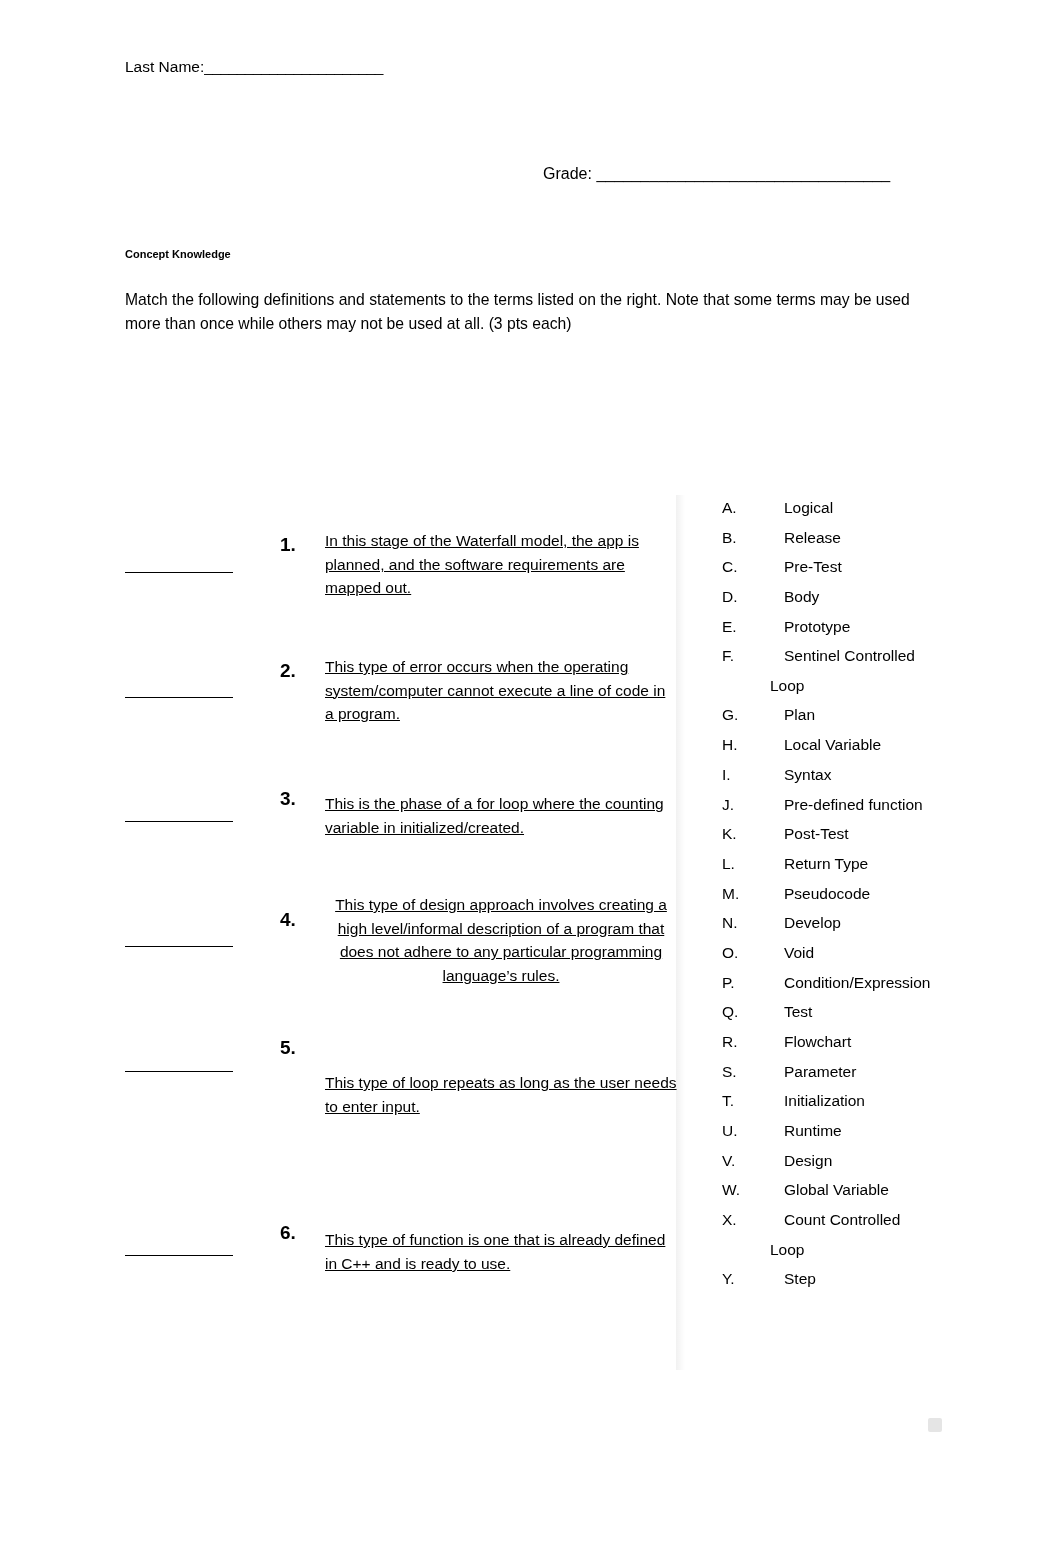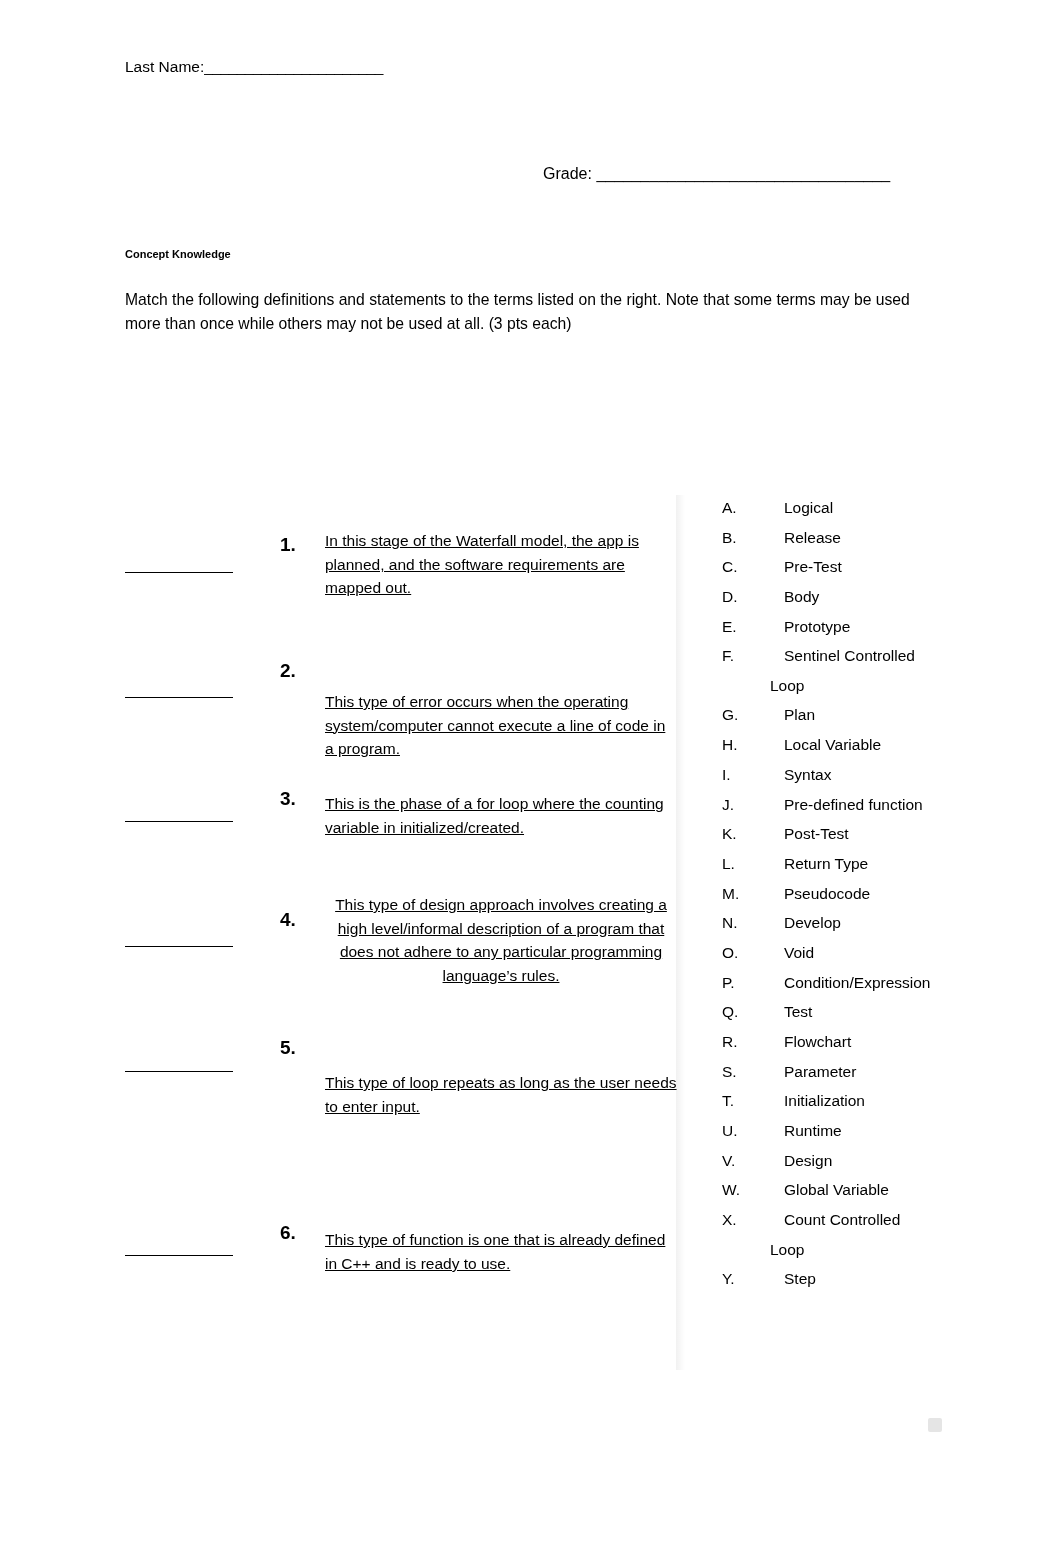--- a/index.html
+++ b/index.html
@@ -162,21 +162,21 @@
 
     <div class="qitem">
       <div class="qline" style="left:125px; top:572px;"></div>
       <div class="qnum" style="left:280px; top:534px;">1.</div>
       <div class="qtext" style="top:529px;">In this stage of the Waterfall model, the app is planned, and the software requirements are mapped out.</div>
     </div>
 
     <div class="qitem">
       <div class="qline" style="left:125px; top:697px;"></div>
       <div class="qnum" style="left:280px; top:660px;">2.</div>
-      <div class="qtext" style="top:690px;">This type of error occurs when the operating system/computer cannot execute a line of code in a program.</div>
+      <div class="qtext" style="top:655px;">This type of error occurs when the operating system/computer cannot execute a line of code in a program.</div>
     </div>
 
     <div class="qitem">
       <div class="qline" style="left:125px; top:821px;"></div>
       <div class="qnum" style="left:280px; top:788px;">3.</div>
       <div class="qtext" style="top:792px;">This is the phase of a for loop where the counting variable in initialized/created.</div>
     </div>
 
     <div class="qitem">
       <div class="qline" style="left:125px; top:946px;"></div>

